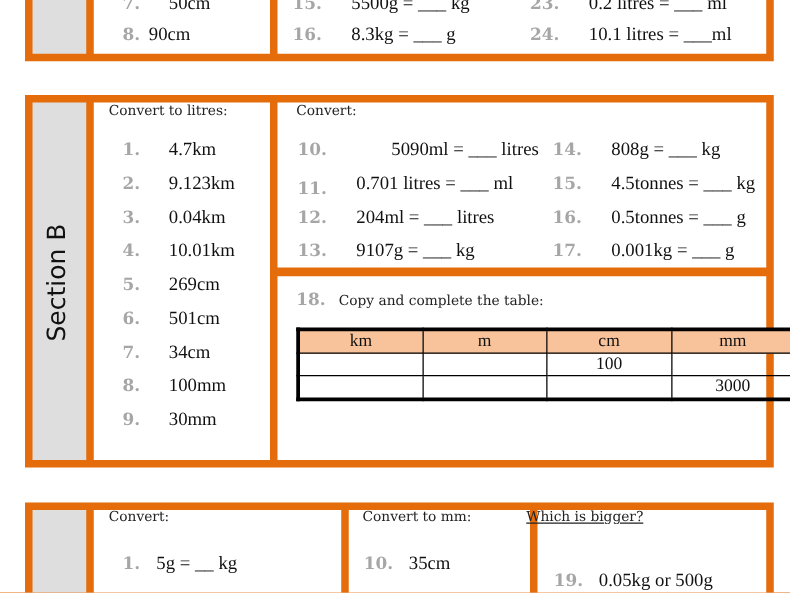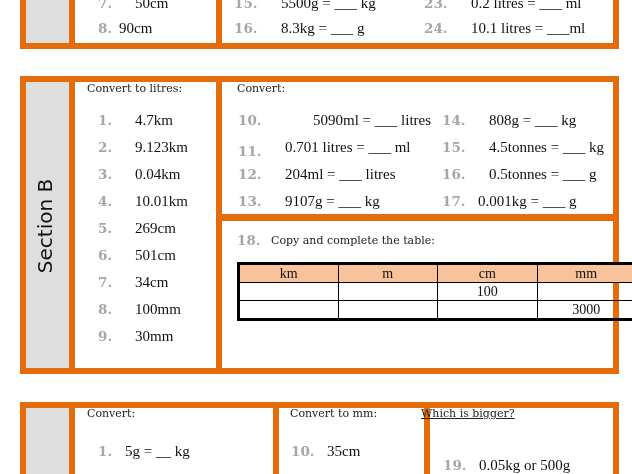--- a/index.html
+++ b/index.html
@@ -84,21 +84,21 @@
   <span class="txt" style="left:285px; top:193px;">9107g = ___ kg</span>
 </div>
 <div>
   <span class="num" style="left:442px; top:112px;">14.</span>
   <span class="txt" style="left:489px; top:112px;">808g = ___ kg</span>
   <span class="num" style="left:442px; top:139px;">15.</span>
   <span class="txt" style="left:489px; top:139px;">4.5tonnes = ___ kg</span>
   <span class="num" style="left:442px; top:166px;">16.</span>
   <span class="txt" style="left:489px; top:166px;">0.5tonnes = ___ g</span>
   <span class="num" style="left:442px; top:193px;">17.</span>
-  <span class="txt" style="left:478px; top:193px;text-align:right;">0.001kg = ___ g</span>
+  <span class="txt" style="left:489px; top:193px;text-align:right;">0.001kg = ___ g</span>
 </div>
 
 <span class="num" style="left:237px; top:232px;">18.</span>
 <span class="hdr" style="left:271px; top:234px;">Copy and complete the table:</span>
 
 <table class="conv" style="left:237px; top:262px; width:401px;">
   <thead>
     <tr>
       <th style="width:25%;">km</th>
       <th style="width:25%;">m</th>

